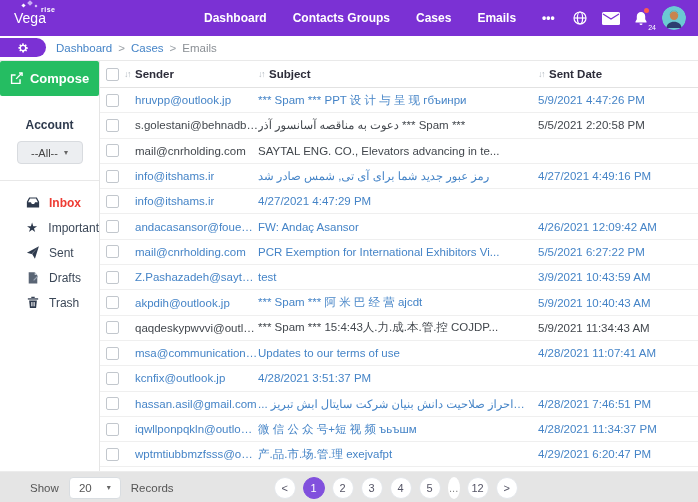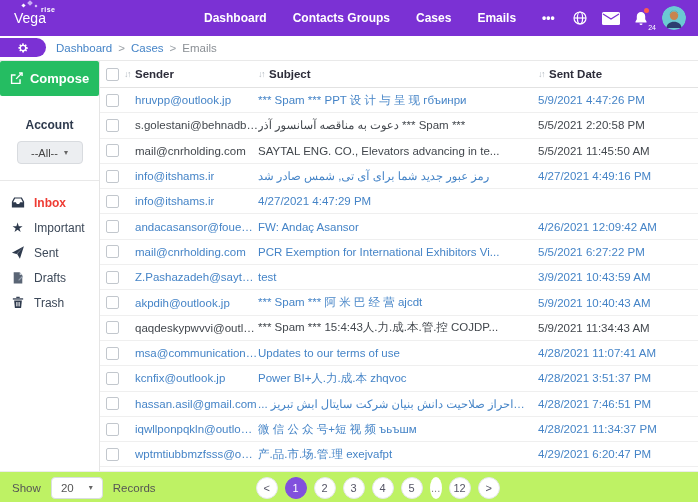--- a/index.html
+++ b/index.html
@@ -37,21 +37,21 @@
   .layout{display:flex;height:410px;}
   .sidebar{width:100px;min-width:100px;border-right:1px solid #e5e5e5;box-sizing:border-box;background:#fff;}
   .compose-btn{height:35px;background:#25bd62;color:#fff;display:flex;align-items:center;justify-content:center;
                gap:7px;font-size:13px;font-weight:bold;cursor:pointer;border-radius:2px;}
   .account-label{margin-top:22px;text-align:center;font-size:12px;font-weight:bold;color:#2e3a4d;}
   .account-select{margin:9px auto 0;width:66px;height:23px;background:#eceef1;border:1px solid #d8dbdf;border-radius:4px;
                   display:flex;align-items:center;justify-content:center;gap:6px;font-size:11px;color:#444;cursor:pointer;box-sizing:border-box;text-align:right;}
   .caret{font-size:8px;color:#666;}
   .side-divider{margin-top:16px;border-top:1px solid #e8e8e8;}
   .side-menu{margin-top:9px;}
-  .side-item{height:25px;display:flex;align-items:center;gap:9px;padding-left:10px;font-size:12px;color:#3c4858;cursor:pointer;}
+  .side-item{height:25px;display:flex;align-items:center;gap:9px;padding-left:25px;font-size:12px;color:#3c4858;cursor:pointer;}
   .side-icon{width:15px;display:flex;justify-content:center;align-items:center;color:#2e3a4d;}
   .side-item.active .side-label{color:#ee3b33;font-weight:bold;}
   .star-glyph{font-size:13px;line-height:1;color:#2e3a4d;}
 
   
   .main{flex:1;display:flex;flex-direction:column;min-width:0;}
   .thead{height:26px;min-height:26px;display:flex;align-items:center;border-bottom:1px solid #e2e2e2;
          font-size:11.5px;font-weight:bold;color:#2d2d3a;}
   .th-sender{width:158px;min-width:158px;display:flex;align-items:center;gap:5px;padding-left:6px;box-sizing:border-box;}
   .th-subject{flex:1;display:flex;align-items:center;gap:5px;min-width:0;}
@@ -62,21 +62,21 @@
   .row{height:25.3px;display:flex;align-items:center;border-bottom:1px solid #efefef;box-sizing:border-box;font-size:11.5px;}
   .cell-sender{width:158px;min-width:158px;padding-left:6px;display:flex;align-items:center;gap:16px;box-sizing:border-box;overflow:hidden;white-space:nowrap;}
   .sender-text{overflow:hidden;text-overflow:ellipsis;cursor:pointer;}
   .cell-subject{flex:1;min-width:0;overflow:hidden;white-space:nowrap;text-overflow:ellipsis;padding-right:10px;cursor:pointer;}
   .cell-date{width:160px;min-width:160px;white-space:nowrap;}
   .row.unread{color:#4584c7;}
   .row.read{color:#42474d;}
 
   
   .footerbar{height:32px;border-top:1px solid #ececec;display:flex;align-items:center;font-size:11.5px;color:#555;
-             padding-left:12px;box-sizing:border-box;background:#bef264;}
+             padding-left:30px;box-sizing:border-box;background:#e5e5e5;}
   .page-size{width:52px;height:22px;border:1px solid #d9dde1;border-radius:4px;display:flex;align-items:center;
              justify-content:center;gap:15px;margin:0 10px;cursor:pointer;background:#fff;box-sizing:border-box;}
   .pagination{display:flex;align-items:center;gap:7px;margin-left:100px;}
   .page{width:22px;height:22px;border:1px solid #e4e7eb;border-radius:50%;display:flex;align-items:center;
         justify-content:center;font-size:11px;color:#556;cursor:pointer;background:#fff;box-sizing:border-box;}
   .page.active{background:#8150dd;border-color:#8150dd;color:#fff;}
   .page.dots{border:none;width:12px;cursor:default;color:#888;}
 </style>
 </head>
 <body>
@@ -247,21 +247,20 @@
     <div class="cell-subject">دعوت به مناقصه آسانسور آذر *** Spam ***</div>
     <div class="cell-date">5/5/2021 2:20:58 PM</div>
   </div>
 
   <div class="row read">
     <div class="cell-sender">
       <span class="cb"></span>
       <span class="sender-text">mail@cnrholding.com</span>
     </div>
     <div class="cell-subject">SAYTAL ENG. CO., Elevators advancing in te...</div>
-    <div class="cell-date">5/5/2021 11:45:50 AM</div>
   </div>
 
   <div class="row unread">
     <div class="cell-sender">
       <span class="cb"></span>
       <span class="sender-text">info@itshams.ir</span>
     </div>
     <div class="cell-subject">رمز عبور جدید شما برای آی تی, شمس صادر شد</div>
     <div class="cell-date">4/27/2021 4:49:16 PM</div>
   </div>
@@ -326,21 +325,20 @@
     </div>
     <div class="cell-subject">Updates to our terms of use</div>
     <div class="cell-date">4/28/2021 11:07:41 AM</div>
   </div>
 
   <div class="row unread">
     <div class="cell-sender">
       <span class="cb"></span>
       <span class="sender-text">kcnfix@outlook.jp</span>
     </div>
-    <div class="cell-subject">Power BI+人.力.成.本 zhqvoc</div>
     <div class="cell-date">4/28/2021 3:51:37 PM</div>
   </div>
 
   <div class="row unread">
     <div class="cell-sender">
       <span class="cb"></span>
       <span class="sender-text">hassan.asil@gmail.com</span>
     </div>
     <div class="cell-subject">... ارزیابی, احراز صلاحیت دانش بنیان شرکت سایتال ابش تبریز</div>
     <div class="cell-date">4/28/2021 7:46:51 PM</div>

